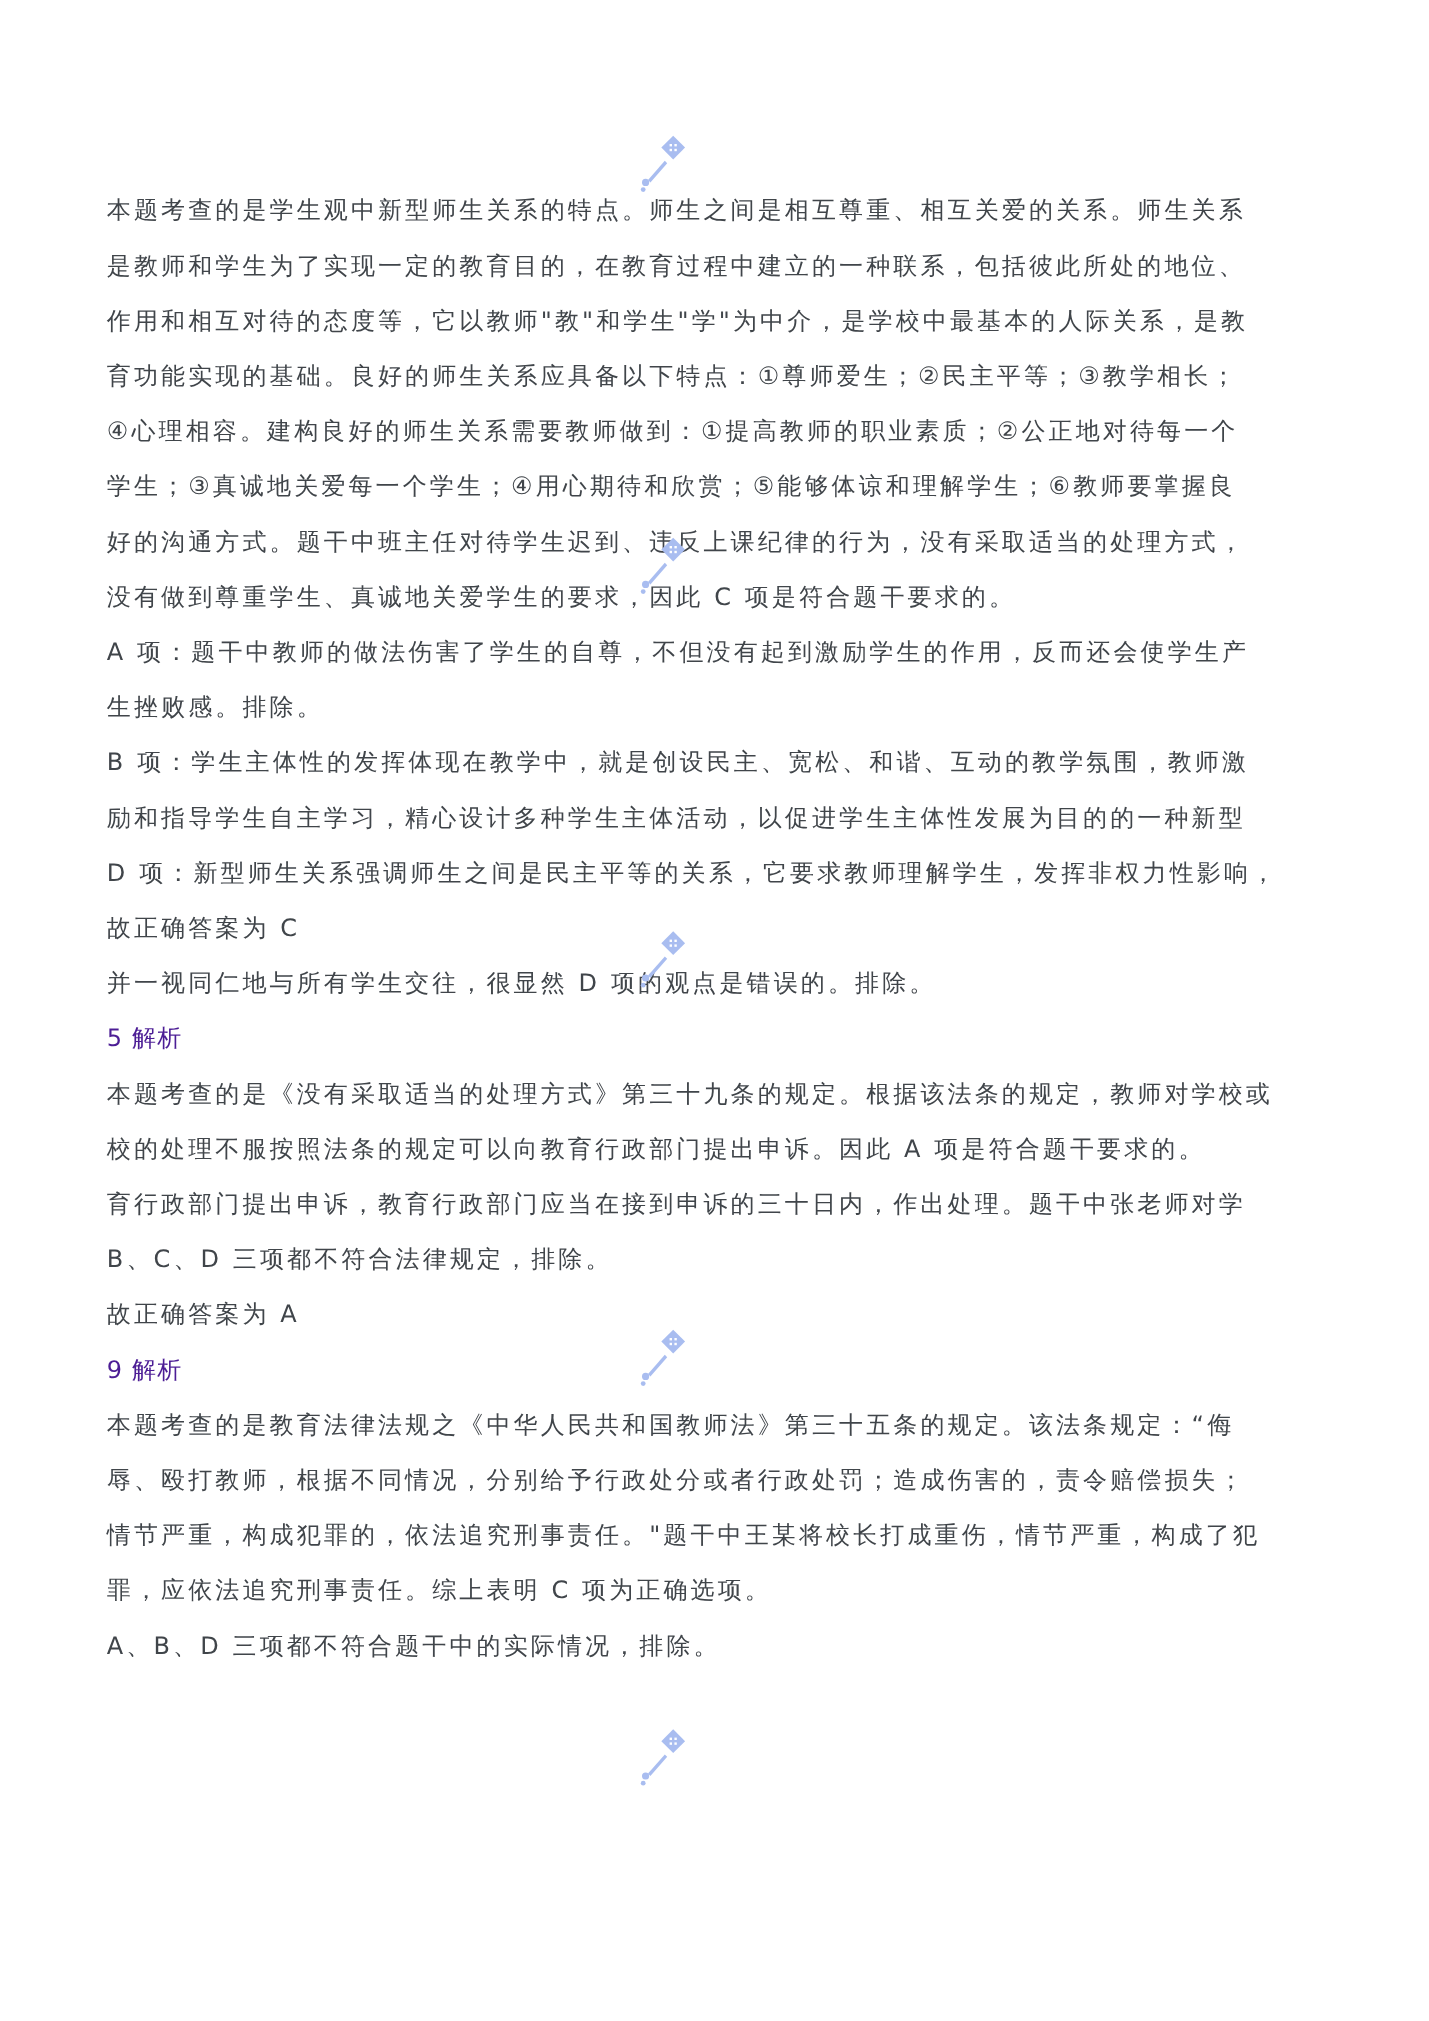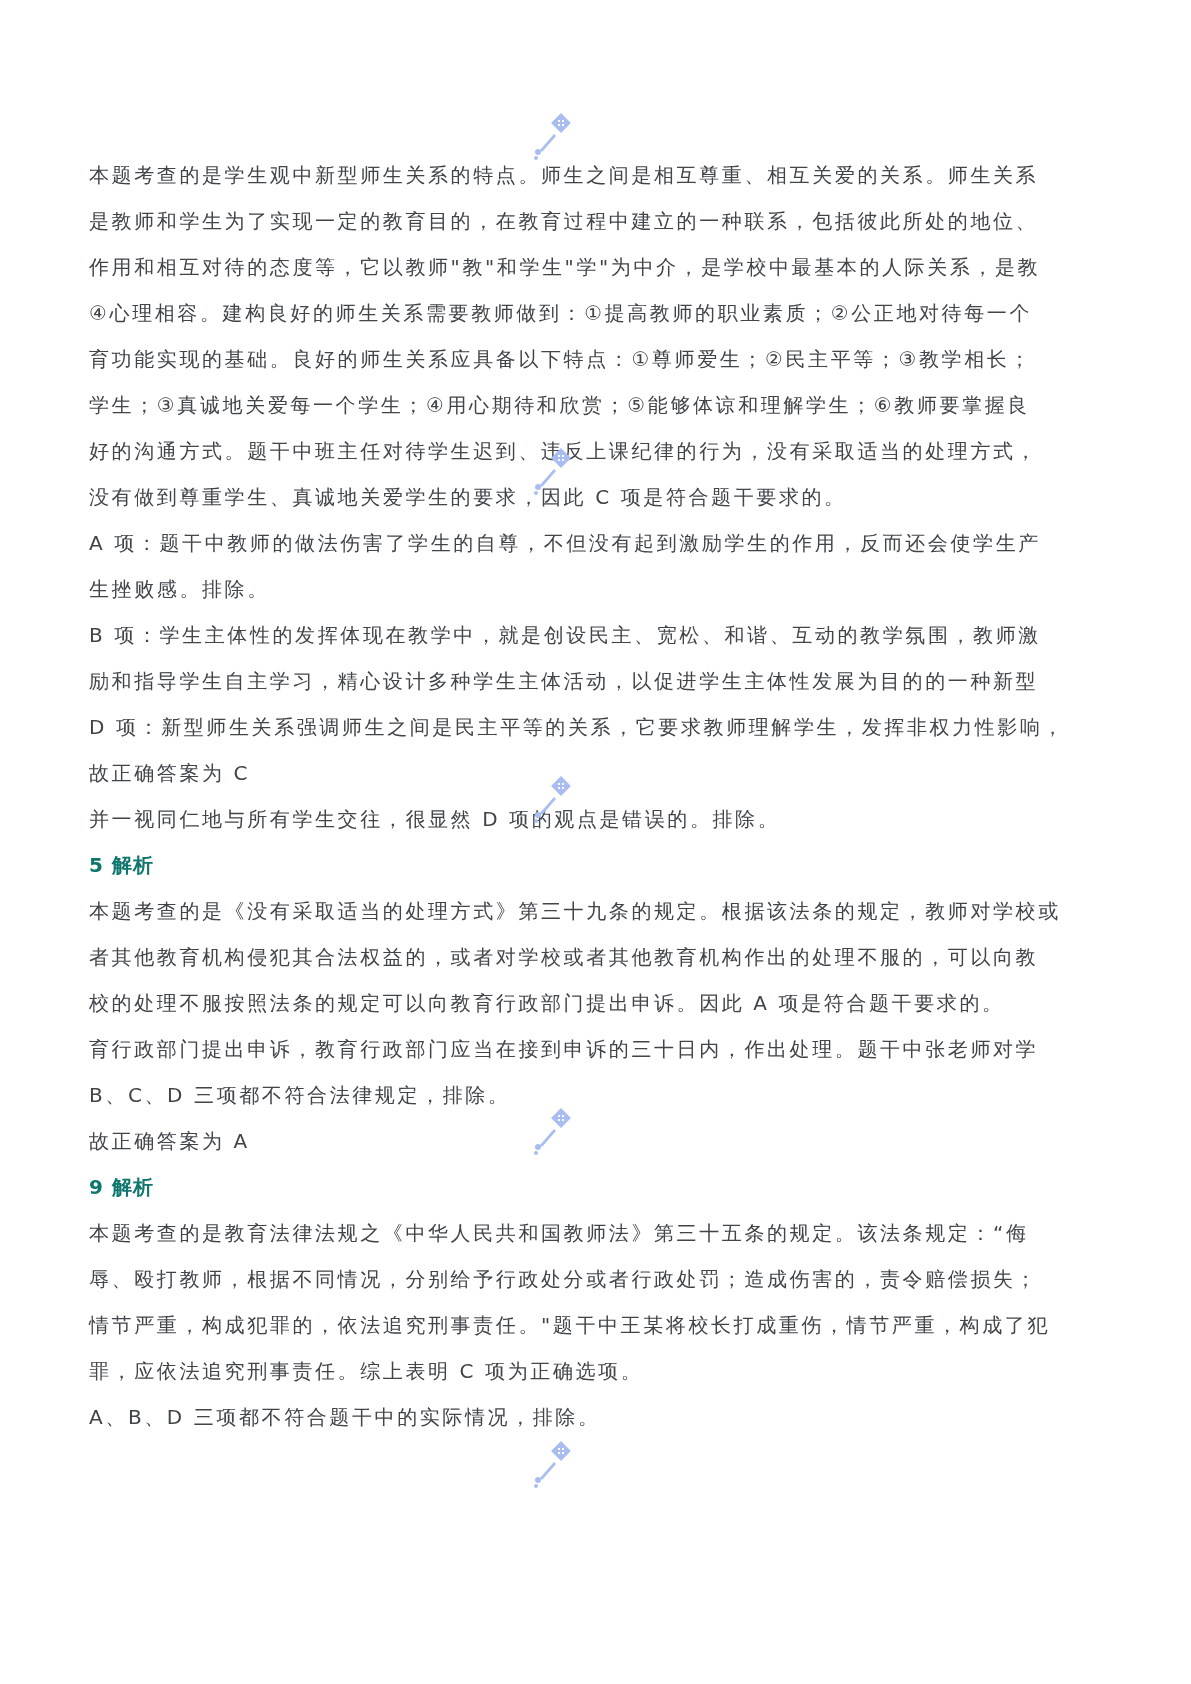--- a/index.html
+++ b/index.html
@@ -30,55 +30,54 @@
     }
     .line {
       height: 46px;
       line-height: 46px;
       font-size: 20px;
       letter-spacing: 2.6px;
       white-space: nowrap;
       color: #40454a;
     }
     .line.heading {
-      font-weight: bold;
-      color: #0f766e;
+      font-weight: normal;
+      color: #4c1d95;
       letter-spacing: 1px;
     }
     .watermark {
       position: absolute;
       width: 50px;
       height: 50px;
       pointer-events: none;
     }
     .watermark svg { width: 50px; height: 50px; display: block; }
   </style>
 </head>
 <body>
 
 <div class="page">
   <div class="content">
     <div class="line">本题考查的是学生观中新型师生关系的特点。师生之间是相互尊重、相互关爱的关系。师生关系</div>
     <div class="line">是教师和学生为了实现一定的教育目的，在教育过程中建立的一种联系，包括彼此所处的地位、</div>
     <div class="line">作用和相互对待的态度等，它以教师"教"和学生"学"为中介，是学校中最基本的人际关系，是教</div>
+    <div class="line">育功能实现的基础。良好的师生关系应具备以下特点：①尊师爱生；②民主平等；③教学相长；</div>
     <div class="line">④心理相容。建构良好的师生关系需要教师做到：①提高教师的职业素质；②公正地对待每一个</div>
-    <div class="line">育功能实现的基础。良好的师生关系应具备以下特点：①尊师爱生；②民主平等；③教学相长；</div>
     <div class="line">学生；③真诚地关爱每一个学生；④用心期待和欣赏；⑤能够体谅和理解学生；⑥教师要掌握良</div>
     <div class="line">好的沟通方式。题干中班主任对待学生迟到、违反上课纪律的行为，没有采取适当的处理方式，</div>
     <div class="line">没有做到尊重学生、真诚地关爱学生的要求，因此 C 项是符合题干要求的。</div>
     <div class="line">A 项：题干中教师的做法伤害了学生的自尊，不但没有起到激励学生的作用，反而还会使学生产</div>
     <div class="line">生挫败感。排除。</div>
     <div class="line">B 项：学生主体性的发挥体现在教学中，就是创设民主、宽松、和谐、互动的教学氛围，教师激</div>
     <div class="line">励和指导学生自主学习，精心设计多种学生主体活动，以促进学生主体性发展为目的的一种新型</div>
     <div class="line">D 项：新型师生关系强调师生之间是民主平等的关系，它要求教师理解学生，发挥非权力性影响，</div>
     <div class="line">故正确答案为 C</div>
     <div class="line">并一视同仁地与所有学生交往，很显然 D 项的观点是错误的。排除。</div>
     <div class="line heading">5 解析</div>
     <div class="line">本题考查的是《没有采取适当的处理方式》第三十九条的规定。根据该法条的规定，教师对学校或</div>
-    <div class="line">者其他教育机构侵犯其合法权益的，或者对学校或者其他教育机构作出的处理不服的，可以向教</div>
     <div class="line">校的处理不服按照法条的规定可以向教育行政部门提出申诉。因此 A 项是符合题干要求的。</div>
     <div class="line">育行政部门提出申诉，教育行政部门应当在接到申诉的三十日内，作出处理。题干中张老师对学</div>
     <div class="line">B、C、D 三项都不符合法律规定，排除。</div>
     <div class="line">故正确答案为 A</div>
     <div class="line heading">9 解析</div>
     <div class="line">本题考查的是教育法律法规之《中华人民共和国教师法》第三十五条的规定。该法条规定：“侮</div>
     <div class="line">辱、殴打教师，根据不同情况，分别给予行政处分或者行政处罚；造成伤害的，责令赔偿损失；</div>
     <div class="line">情节严重，构成犯罪的，依法追究刑事责任。"题干中王某将校长打成重伤，情节严重，构成了犯</div>
     <div class="line">罪，应依法追究刑事责任。综上表明 C 项为正确选项。</div>
     <div class="line">A、B、D 三项都不符合题干中的实际情况，排除。</div>

